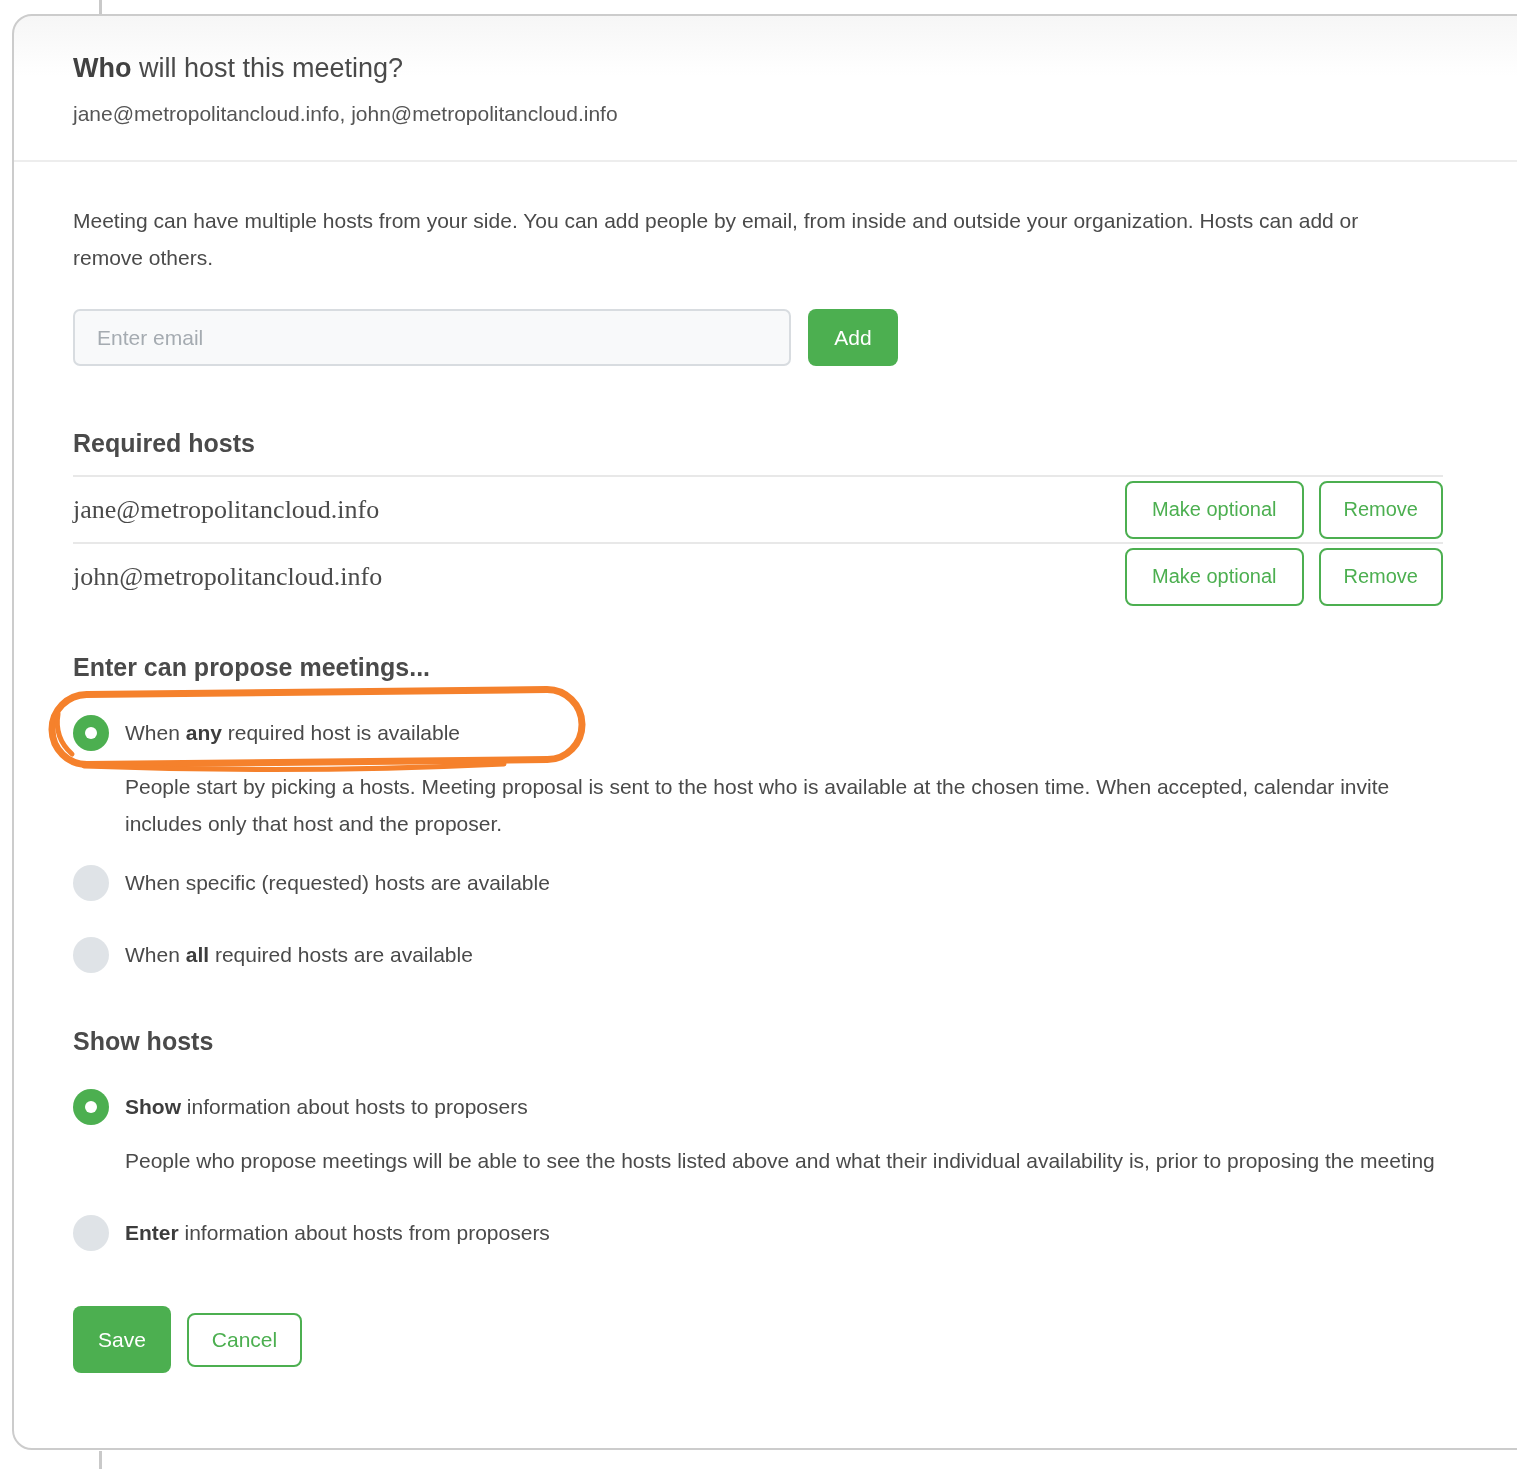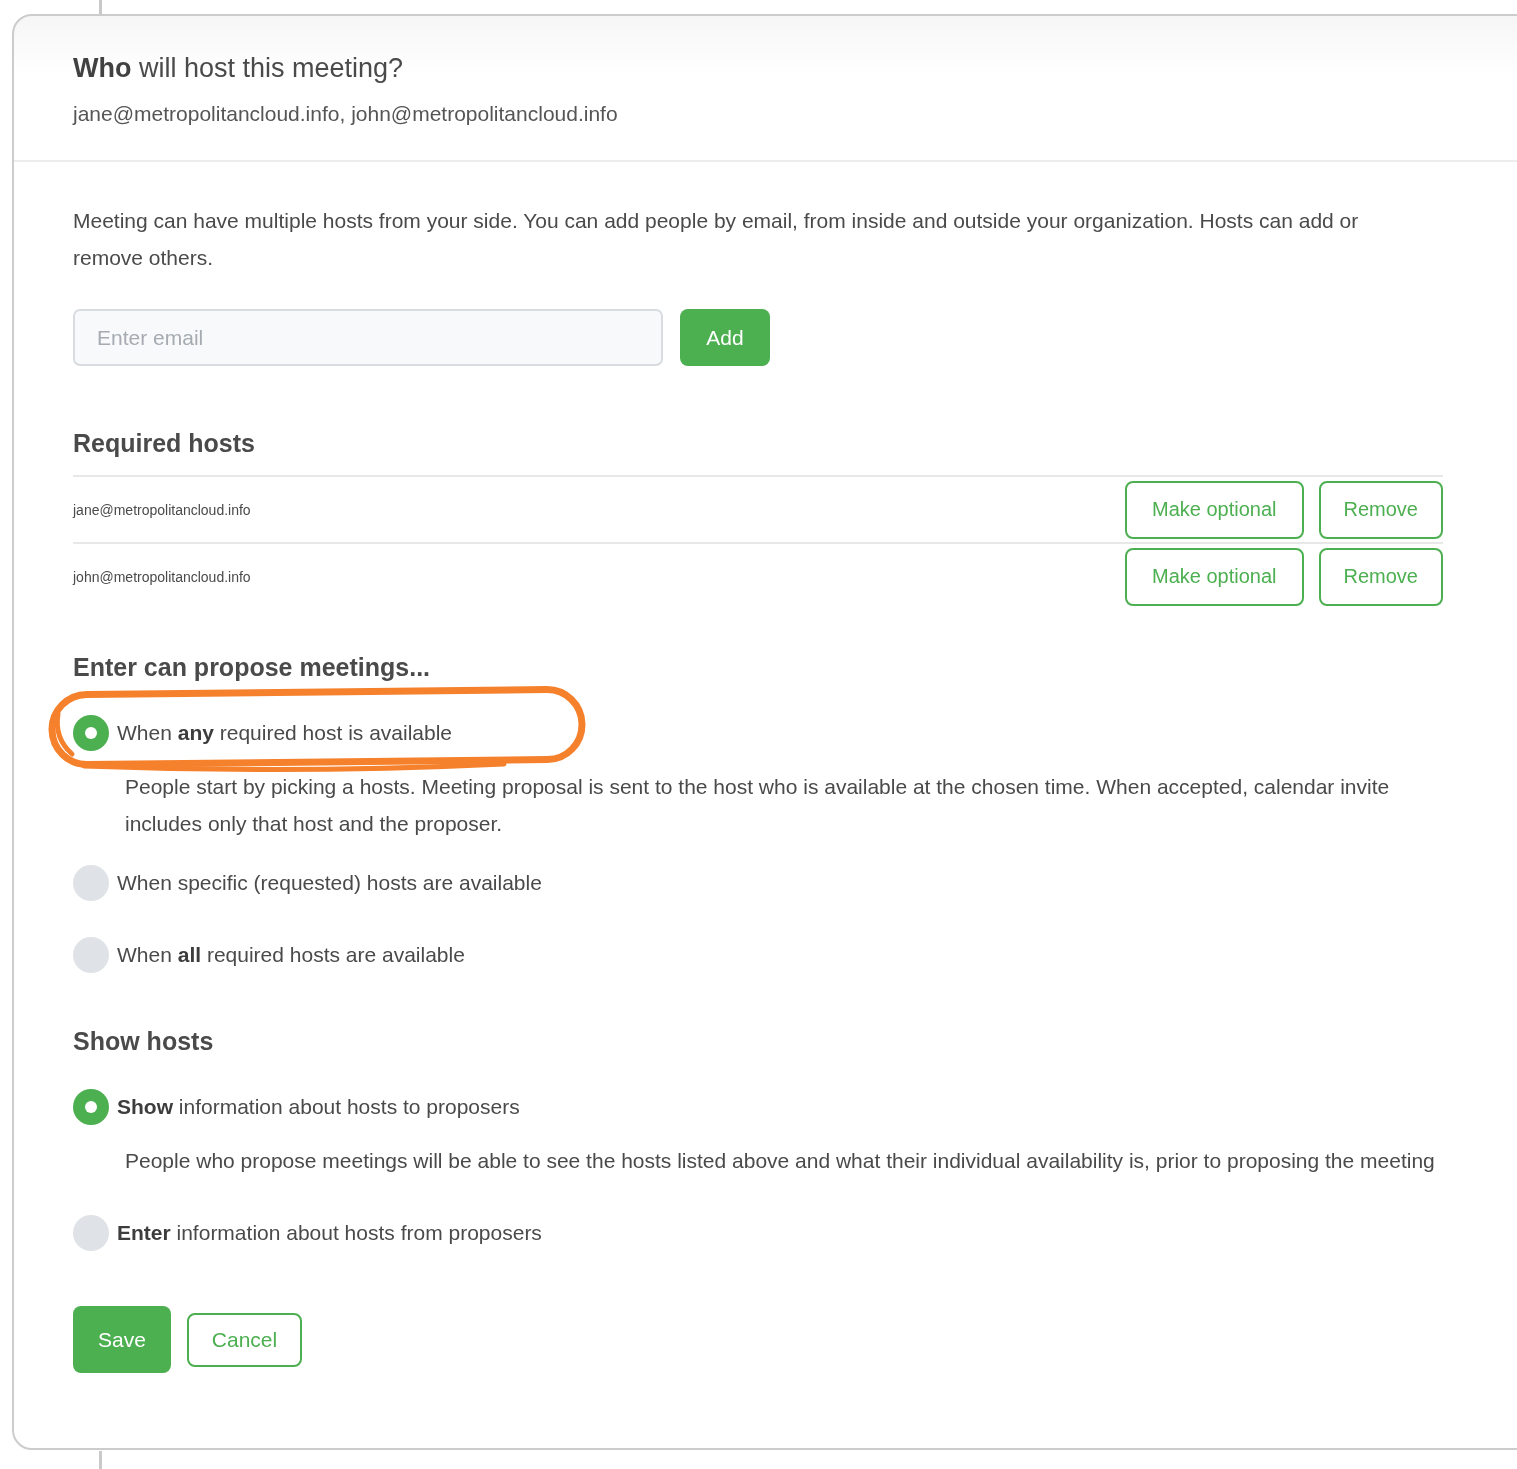--- a/index.html
+++ b/index.html
@@ -68,21 +68,21 @@
     width: 1350px;
   }
 
   .email-row {
     margin-top: 33px;
     display: flex;
     align-items: center;
   }
   .email-input {
     box-sizing: border-box;
-    width: 590px;
+    width: 718px;
     height: 57px;
     background: #f8f9fa;
     border: 2px solid #d8dce0;
     border-radius: 7px;
     padding: 0 22px;
     font-size: 21px;
     font-family: inherit;
     color: #4a4a4a;
     outline: none;
   }
@@ -116,21 +116,21 @@
     line-height: 30px;
   }
   .host-list { margin-top: 17px; }
   .host-row {
     display: flex;
     align-items: center;
     border-top: 2px solid #e8e8e8;
     padding: 10px 0;
     height: 45px;
   }
-  .host-email { flex: 1; font-size: 14px; color: #4a4a4a; }
+  .host-email { flex: 1; font-size: 26px; color: #4a4a4a; font-family: Liberation Serif, serif; }
   .host-row .btn { font-size: 20px; height: 58px; }
   .make-optional-btn { padding: 0 25px; }
   .remove-btn { margin-left: 15px; padding: 4px 23px; }
 
   .propose-heading { margin-top: 43px; }
   .show-heading { margin-top: 53px; }
 
   .option-row {
     display: flex;
     align-items: center;
@@ -153,21 +153,21 @@
     position: absolute;
     left: 12px;
     top: 12px;
     width: 12px;
     height: 12px;
     border-radius: 50%;
     background: #ffffff;
   }
   .radio.selected .dot { display: block; }
   .option-label {
-    margin-left: 8px;
+    margin-left: 16px;
     font-size: 21px;
     color: #4a4a4a;
   }
   .option-label b { color: #3d3d3d; }
   .option-desc {
     margin: 17px 0 0 52px;
     font-size: 21px;
     line-height: 37px;
     color: #4a4a4a;
     width: 1320px;

